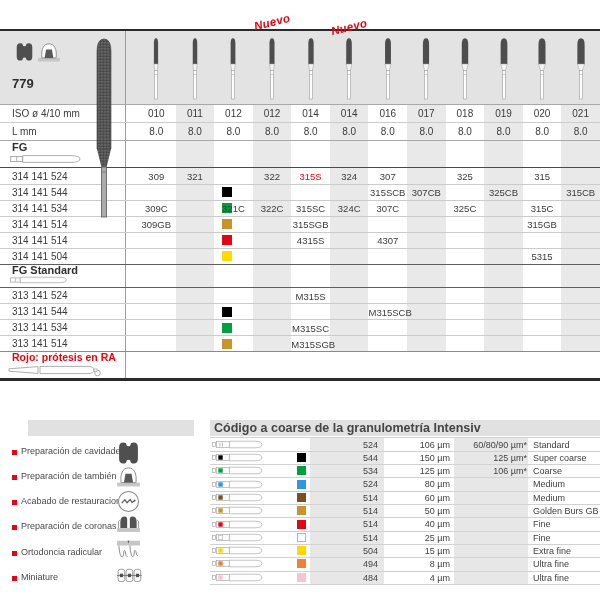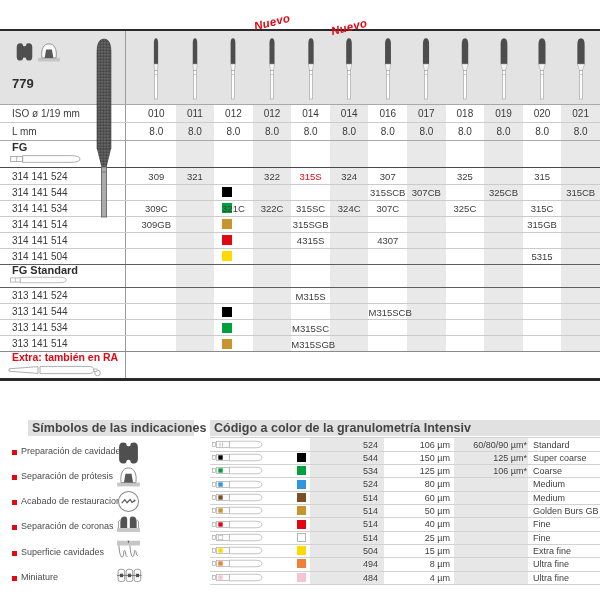--- a/index.html
+++ b/index.html
@@ -125,74 +125,73 @@
     <line x1="4.65" y1="37.5" x2="7.35" y2="37.5" stroke="#9a9a9a" stroke-width="0.5"></line>
   </svg><svg width="12" height="64" viewBox="0 0 12 64" style="left:574.67px;top:37px;z-index:4;">
     <path d="M2.36,27 V7.640000000000001 Q2.36,1.2 6,1.2 Q9.64,1.2 9.64,7.640000000000001 V27 Z" fill="#4d4d4d"></path>
     <path d="M2.36,27 H9.64 L7.35,33.5 H4.65 Z" fill="#f4f4f4" stroke="#9a9a9a" stroke-width="0.5"></path>
     <rect x="4.65" y="33.5" width="2.7" height="28.5" fill="#fdfdfd" stroke="#9a9a9a" stroke-width="0.55"></rect>
     <line x1="4.65" y1="37.5" x2="7.35" y2="37.5" stroke="#9a9a9a" stroke-width="0.5"></line>
   </svg></span>
   <span id="nuevo-slot"></span>
 
   
-  <div class="rowlabel" style="top:108px;">ISO ø 1/19 mm</div>
+  <div class="rowlabel" style="top:108px;">ISO ø 4/10 mm</div>
   <div class="rowlabel" style="top:126px;">L mm</div>
   <div class="seclabel" style="top:141px;">FG</div>
   <span id="fg-icon-slot"><svg width="72" height="12" viewBox="0 0 72 12" style="left:10px;top:153px;z-index:4;">
     <rect x="0.7" y="3.4" width="12" height="5.2" fill="#fdfdfd" stroke="#9a9a9a" stroke-width="0.8"></rect>
     <line x1="6.7" y1="3.4" x2="6.7" y2="8.6" stroke="#9a9a9a" stroke-width="0.7"></line>
     <path d="M12.7,2.6 H60 Q70,2.6 70,6 Q70,9.4 60,9.4 H12.7 Z" fill="#fdfdfd" stroke="#9a9a9a" stroke-width="0.8"></path>
   </svg></span>
   <div class="seclabel" style="top:264px;">FG Standard</div>
   <span id="fgmini-icon-slot"><svg width="58" height="10" viewBox="0 0 72 12" style="left:10px;top:275px;z-index:4;">
     <rect x="0.7" y="3.4" width="12" height="5.2" fill="#fdfdfd" stroke="#9a9a9a" stroke-width="0.8"></rect>
     <line x1="6.7" y1="3.4" x2="6.7" y2="8.6" stroke="#9a9a9a" stroke-width="0.7"></line>
     <path d="M12.7,2.6 H60 Q70,2.6 70,6 Q70,9.4 60,9.4 H12.7 Z" fill="#fdfdfd" stroke="#9a9a9a" stroke-width="0.8"></path>
   </svg></span>
-  <div class="note-red">Extra: también en RA</div>
+  <div class="note-red">Rojo: prótesis en RA</div>
   <span id="ra-icon-slot"><svg width="100" height="14" viewBox="0 0 100 14" style="left:8px;top:363px;z-index:4;">
     <path d="M1,5.8 L30,3.6 V10.4 L1,8.2 Z" fill="#fdfdfd" stroke="#9a9a9a" stroke-width="0.8"></path>
     <path d="M32,3.4 H80 Q86,3.4 86,7 Q86,10.6 80,10.6 H32 Z" fill="#fdfdfd" stroke="#9a9a9a" stroke-width="0.8"></path>
     <circle cx="89.5" cy="10" r="2.8" fill="#fdfdfd" stroke="#9a9a9a" stroke-width="0.8"></circle>
     <rect x="86" y="6" width="3" height="2.4" fill="#fdfdfd" stroke="#9a9a9a" stroke-width="0.6"></rect>
   </svg></span>
 
   
   <span id="gen-table-slot"></span>
 
   
   <div class="title-band" style="left:28px;top:420px;width:166px;"></div>
-  <div class="panel-title" style="left:32px;top:421px;">Símbolos de las indicaciones</div>
   <span id="symbols-slot"></span>
 
   
   <div class="title-band" style="left:210px;top:420px;width:390px;"></div>
-  <div class="panel-title" style="left:214px;top:421px;">Código a color de la granulometría Intensiv</div>
+  <div class="panel-title" style="left:214px;top:421px;">Código a coarse de la granulometría Intensiv</div>
   <div class="grit-band" style="left:310px;width:74px;"></div>
   <div class="grit-band" style="left:454px;width:74px;"></div>
   <span id="grit-slot"></span>
 
 <div class="stripe" style="left:175.57999999999998px;top:104px;width:38.58px;height:247px;"></div><div class="stripe" style="left:252.74px;top:104px;width:38.58px;height:247px;"></div><div class="stripe" style="left:329.9px;top:104px;width:38.58px;height:247px;"></div><div class="stripe" style="left:407.06px;top:104px;width:38.58px;height:247px;"></div><div class="stripe" style="left:484.21999999999997px;top:104px;width:38.58px;height:247px;"></div><div class="stripe" style="left:561.38px;top:104px;width:38.58px;height:247px;"></div><div class="hline" style="top:103.5px;background:#a8a8a8;height:1px;"></div><div class="hline" style="top:121.5px;background:#cccccc;height:1px;"></div><div class="hline" style="top:139.5px;background:#a8a8a8;height:1px;"></div><div class="hline" style="top:166.5px;background:#4a4a4a;height:1.5px;"></div><div class="hline" style="top:183.5px;background:#cbcbcb;height:1px;"></div><div class="hline" style="top:199.5px;background:#cbcbcb;height:1px;"></div><div class="hline" style="top:215.5px;background:#cbcbcb;height:1px;"></div><div class="hline" style="top:231.5px;background:#cbcbcb;height:1px;"></div><div class="hline" style="top:247.5px;background:#cbcbcb;height:1px;"></div><div class="hline" style="top:263.5px;background:#5e5e5e;height:1px;"></div><div class="hline" style="top:287px;background:#5e5e5e;height:1px;"></div><div class="hline" style="top:303px;background:#cbcbcb;height:1px;"></div><div class="hline" style="top:319px;background:#cbcbcb;height:1px;"></div><div class="hline" style="top:335px;background:#cbcbcb;height:1px;"></div><div class="hline" style="top:351px;background:#8a8a8a;height:1px;"></div><div class="cell isoval" style="left:137px;top:108px;width:38.58px;">010</div><div class="cell isoval" style="left:175.57999999999998px;top:108px;width:38.58px;">011</div><div class="cell isoval" style="left:214.16px;top:108px;width:38.58px;">012</div><div class="cell isoval" style="left:252.74px;top:108px;width:38.58px;">012</div><div class="cell isoval" style="left:291.32px;top:108px;width:38.58px;">014</div><div class="cell isoval" style="left:329.9px;top:108px;width:38.58px;">014</div><div class="cell isoval" style="left:368.48px;top:108px;width:38.58px;">016</div><div class="cell isoval" style="left:407.06px;top:108px;width:38.58px;">017</div><div class="cell isoval" style="left:445.64px;top:108px;width:38.58px;">018</div><div class="cell isoval" style="left:484.21999999999997px;top:108px;width:38.58px;">019</div><div class="cell isoval" style="left:522.8px;top:108px;width:38.58px;">020</div><div class="cell isoval" style="left:561.38px;top:108px;width:38.58px;">021</div><div class="cell isoval" style="left:137px;top:126px;width:38.58px;">8.0</div><div class="cell isoval" style="left:175.57999999999998px;top:126px;width:38.58px;">8.0</div><div class="cell isoval" style="left:214.16px;top:126px;width:38.58px;">8.0</div><div class="cell isoval" style="left:252.74px;top:126px;width:38.58px;">8.0</div><div class="cell isoval" style="left:291.32px;top:126px;width:38.58px;">8.0</div><div class="cell isoval" style="left:329.9px;top:126px;width:38.58px;">8.0</div><div class="cell isoval" style="left:368.48px;top:126px;width:38.58px;">8.0</div><div class="cell isoval" style="left:407.06px;top:126px;width:38.58px;">8.0</div><div class="cell isoval" style="left:445.64px;top:126px;width:38.58px;">8.0</div><div class="cell isoval" style="left:484.21999999999997px;top:126px;width:38.58px;">8.0</div><div class="cell isoval" style="left:522.8px;top:126px;width:38.58px;">8.0</div><div class="cell isoval" style="left:561.38px;top:126px;width:38.58px;">8.0</div><div class="nuevo" style="left:272.03000000000003px;top:16px;">Nuevo</div><div class="nuevo" style="left:349.19px;top:21px;">Nuevo</div><div class="code" style="top:170.5px;">314 141 524</div><div class="cell" style="left:137px;top:171px;width:38.58px;">309</div><div class="cell" style="left:175.57999999999998px;top:171px;width:38.58px;">321</div><div class="cell" style="left:252.74px;top:171px;width:38.58px;">322</div><div class="cell red" style="left:291.32px;top:171px;width:38.58px;">315S</div><div class="cell" style="left:329.9px;top:171px;width:38.58px;">324</div><div class="cell" style="left:368.48px;top:171px;width:38.58px;">307</div><div class="cell" style="left:445.64px;top:171px;width:38.58px;">325</div><div class="cell" style="left:522.8px;top:171px;width:38.58px;">315</div><div class="code" style="top:186.5px;">314 141 544</div><div class="sq" style="top:187px;background:#000000;"></div><div class="cell" style="left:368.48px;top:187px;width:38.58px;">315SCB</div><div class="cell" style="left:407.06px;top:187px;width:38.58px;">307CB</div><div class="cell" style="left:484.21999999999997px;top:187px;width:38.58px;">325CB</div><div class="cell" style="left:561.38px;top:187px;width:38.58px;">315CB</div><div class="code" style="top:202.5px;">314 141 534</div><div class="sq" style="top:203px;background:#00a13a;"></div><div class="cell" style="left:137px;top:203px;width:38.58px;">309C</div><div class="cell" style="left:214.16px;top:203px;width:38.58px;">321C</div><div class="cell" style="left:252.74px;top:203px;width:38.58px;">322C</div><div class="cell" style="left:291.32px;top:203px;width:38.58px;">315SC</div><div class="cell" style="left:329.9px;top:203px;width:38.58px;">324C</div><div class="cell" style="left:368.48px;top:203px;width:38.58px;">307C</div><div class="cell" style="left:445.64px;top:203px;width:38.58px;">325C</div><div class="cell" style="left:522.8px;top:203px;width:38.58px;">315C</div><div class="code" style="top:218.5px;">314 141 514</div><div class="sq" style="top:219px;background:#c8942e;"></div><div class="cell" style="left:137px;top:219px;width:38.58px;">309GB</div><div class="cell" style="left:291.32px;top:219px;width:38.58px;">315SGB</div><div class="cell" style="left:522.8px;top:219px;width:38.58px;">315GB</div><div class="code" style="top:234.5px;">314 141 514</div><div class="sq" style="top:235px;background:#e30613;"></div><div class="cell" style="left:291.32px;top:235px;width:38.58px;">4315S</div><div class="cell" style="left:368.48px;top:235px;width:38.58px;">4307</div><div class="code" style="top:250.5px;">314 141 504</div><div class="sq" style="top:251px;background:#ffd900;"></div><div class="cell" style="left:522.8px;top:251px;width:38.58px;">5315</div><div class="code" style="top:290px;">313 141 524</div><div class="cell" style="left:291.32px;top:290.5px;width:38.58px;">M315S</div><div class="code" style="top:306px;">313 141 544</div><div class="sq" style="top:306.5px;background:#000000;"></div><div class="cell" style="left:368.48px;top:306.5px;width:38.58px;">M315SCB</div><div class="code" style="top:322px;">313 141 534</div><div class="sq" style="top:322.5px;background:#00a13a;"></div><div class="cell" style="left:291.32px;top:322.5px;width:38.58px;">M315SC</div><div class="code" style="top:338px;">313 141 514</div><div class="sq" style="top:338.5px;background:#c8942e;"></div><div class="cell" style="left:291.32px;top:338.5px;width:38.58px;">M315SGB</div><div class="bullet" style="top:450px;"></div><div class="symp-item" style="top:446px;">Preparación de cavidades</div><svg style="left:117px;top:441px;z-index:4;" width="23" height="24.150000000000002" viewBox="0 0 22 23">
     <path d="M6,1.5 Q2,1.5 2,6 V17 Q2,21.5 6,21.5 Q9,21.5 9,19.5 Q9,17.8 11,17.8 Q13,17.8 13,19.5 Q13,21.5 16,21.5 Q20,21.5 20,17 V6 Q20,1.5 16,1.5 Q13,1.5 13,3.2 Q13,5 11,5 Q9,5 9,3.2 Q9,1.5 6,1.5 Z" fill="#4f4f4f"></path>
-    </svg><div class="bullet" style="top:475px;"></div><div class="symp-item" style="top:471px;">Separación de prótesis</div><svg style="left:117px;top:466px;z-index:4;" width="23" height="21.849999999999998" viewBox="0 0 24 23">
+    </svg><div class="bullet" style="top:475px;"></div><div class="symp-item" style="top:471px;">Preparación de también</div><svg style="left:117px;top:466px;z-index:4;" width="23" height="21.849999999999998" viewBox="0 0 24 23">
     <rect x="0" y="17.5" width="24" height="4" fill="#c6c6c6"></rect>
     <path d="M4.2,17.5 C3,8 6,2 12,2 C18,2 21,8 19.8,17.5 Z" fill="#fcfcfc" stroke="#8a8a8a" stroke-width="1"></path>
     <path d="M7.2,17.5 L8.8,8.2 H15.2 L16.8,17.5 Z" fill="#585858"></path>
     </svg><div class="bullet" style="top:500px;"></div><div class="symp-item" style="top:496px;">Acabado de restauraciones</div><svg style="left:117px;top:490px;z-index:4;" width="23" height="23" viewBox="0 0 22 22">
     <circle cx="11" cy="11" r="9.6" fill="#fdfdfd" stroke="#8a8a8a" stroke-width="1"></circle>
     <path d="M4.5,12.5 L7.5,9.2 L9.6,12.2 L12.6,9 L14.4,12 L17.5,9.8" fill="none" stroke="#555" stroke-width="1.1"></path>
     <path d="M15.8,9.2 L17.8,9.6 L16.6,11.2 Z" fill="#555"></path>
-    </svg><div class="bullet" style="top:525px;"></div><div class="symp-item" style="top:521px;">Separación de coronas</div><svg style="left:117px;top:514px;z-index:4;" width="23" height="19.55" viewBox="0 0 24 20">
+    </svg><div class="bullet" style="top:525px;"></div><div class="symp-item" style="top:521px;">Preparación de coronas</div><svg style="left:117px;top:514px;z-index:4;" width="23" height="19.55" viewBox="0 0 24 20">
     <rect x="0" y="14.5" width="24" height="4" fill="#c6c6c6"></rect>
     <path d="M1.5,14.5 V8 Q1.5,7 3,6.2" fill="none" stroke="#8a8a8a" stroke-width="0.9"></path>
     <path d="M22.5,14.5 V8 Q22.5,7 21,6.2" fill="none" stroke="#8a8a8a" stroke-width="0.9"></path>
     <path d="M3.5,14.5 V8 Q3.5,2.5 8,2.5 Q10.6,2.5 10.6,5 V14.5 Z" fill="#535353"></path>
     <path d="M20.5,14.5 V8 Q20.5,2.5 16,2.5 Q13.4,2.5 13.4,5 V14.5 Z" fill="#535353"></path>
-    </svg><div class="bullet" style="top:551px;"></div><div class="symp-item" style="top:547px;">Superficie cavidades</div><svg style="left:117px;top:539px;z-index:4;" width="23" height="20.7" viewBox="0 0 24 21">
+    </svg><div class="bullet" style="top:551px;"></div><div class="symp-item" style="top:547px;">Ortodoncia radicular</div><svg style="left:117px;top:539px;z-index:4;" width="23" height="20.7" viewBox="0 0 24 21">
     <rect x="0" y="1.5" width="24" height="5" fill="#c6c6c6"></rect>
     <path d="M11,1.5 L12,4.5 L13,1.5 Z" fill="#5a5a5a"></path>
     <path d="M2,6.5 Q2.6,17 5,18.5 Q6.8,19 7.2,12.5 Q7.6,10.5 8.6,12.5 Q9.2,18.5 11,18.5" fill="none" stroke="#8a8a8a" stroke-width="1"></path>
     <path d="M13.5,6.5 Q14.1,16.5 16.2,18 Q17.8,18.6 18.2,12.5 Q18.6,10.5 19.6,12.5 Q20.2,17.5 22,17.5" fill="none" stroke="#8a8a8a" stroke-width="1"></path>
     </svg><div class="bullet" style="top:576px;"></div><div class="symp-item" style="top:572px;">Miniature</div><svg style="left:117px;top:566px;z-index:4;" width="24.840000000000003" height="18.86" viewBox="0 0 26 20">
     <rect x="1" y="3.5" width="7" height="13" rx="2.4" fill="#fdfdfd" stroke="#8a8a8a" stroke-width="0.9"></rect>
     <rect x="9.5" y="3.5" width="7" height="13" rx="2.4" fill="#fdfdfd" stroke="#8a8a8a" stroke-width="0.9"></rect>
     <rect x="18" y="3.5" width="7" height="13" rx="2.4" fill="#fdfdfd" stroke="#8a8a8a" stroke-width="0.9"></rect>
     <line x1="0" y1="10" x2="26" y2="10" stroke="#777" stroke-width="1"></line>
     <rect x="2.9" y="8.2" width="3.4" height="3.6" fill="#4f4f4f"></rect>

